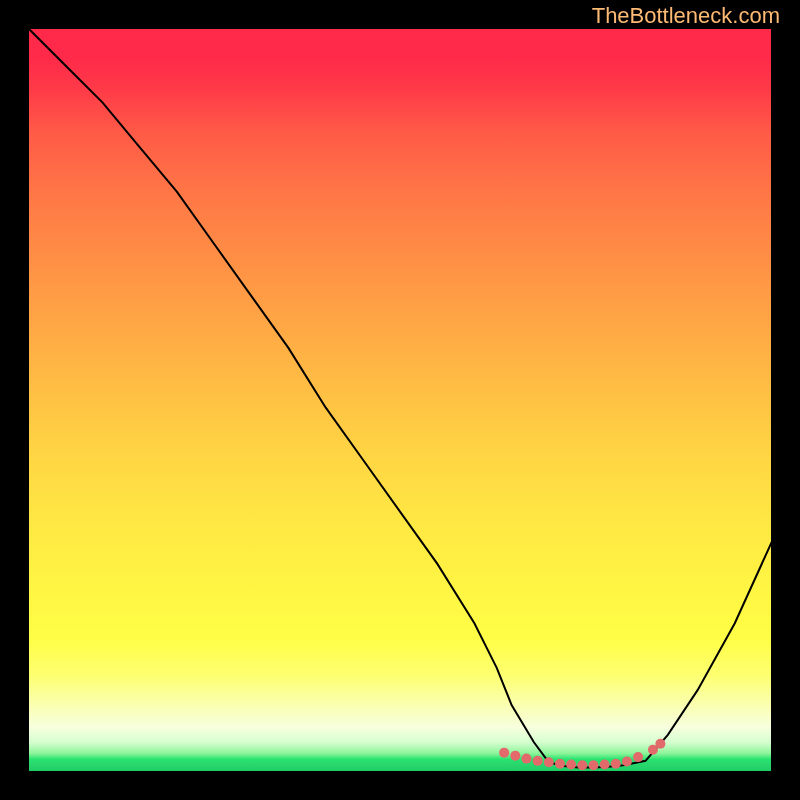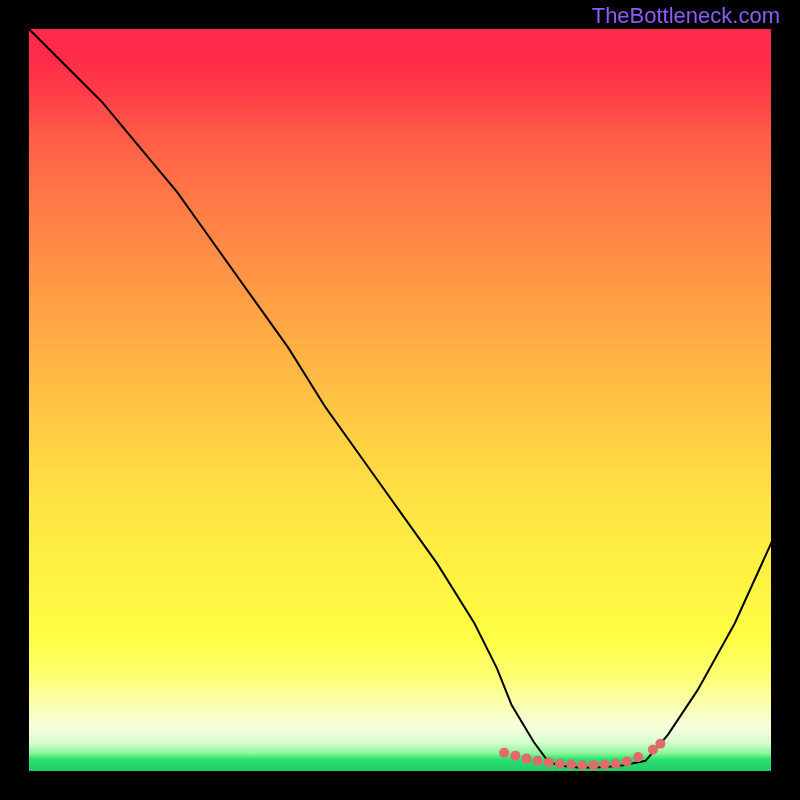--- a/index.html
+++ b/index.html
@@ -1,17 +1,17 @@
 <!DOCTYPE html>
 <html><head>
 <meta charset="utf-8">
 <style>
   body{margin:0;padding:0;background:#000;width:800px;height:800px;overflow:hidden;font-family:Arial,sans-serif}
   .wrap{width:800px;height:800px;position:relative}
-  .attr{position:absolute;top:3px;right:20px;color:#8b5cf6;font-size:22px;font-weight:400}
+  .attr{position:absolute;top:3px;right:20px;color:#fdba74;font-size:22px;font-weight:400}
   .plot{position:absolute;left:28px;top:28px;width:744px;height:744px}
   .grad{width:100%;height:100%;background:linear-gradient(to bottom,
     #ff2a49 0%, #ff2a49 4%, #ff3948 8%, #ff5a47 14%, #ff7646 22%,
     #ff9745 34%, #ffb544 45%, #ffd243 56%, #ffe743 66%, #fff643 76%,
     #fffe46 82%, #fdff70 87%, #faffb0 91%, #f7ffde 94%, #d6fecf 96%,
     #8cf59a 97.5%, #28e36e 98.3%, #29d66e 99%, #1ccd61 100%)}
   svg.curve{position:absolute;left:0;top:0;width:744px;height:744px}
   .frame{position:absolute;left:28px;top:28px;width:744px;height:744px;border:1px solid #000;box-sizing:border-box;pointer-events:none}
 </style>
 </head>

